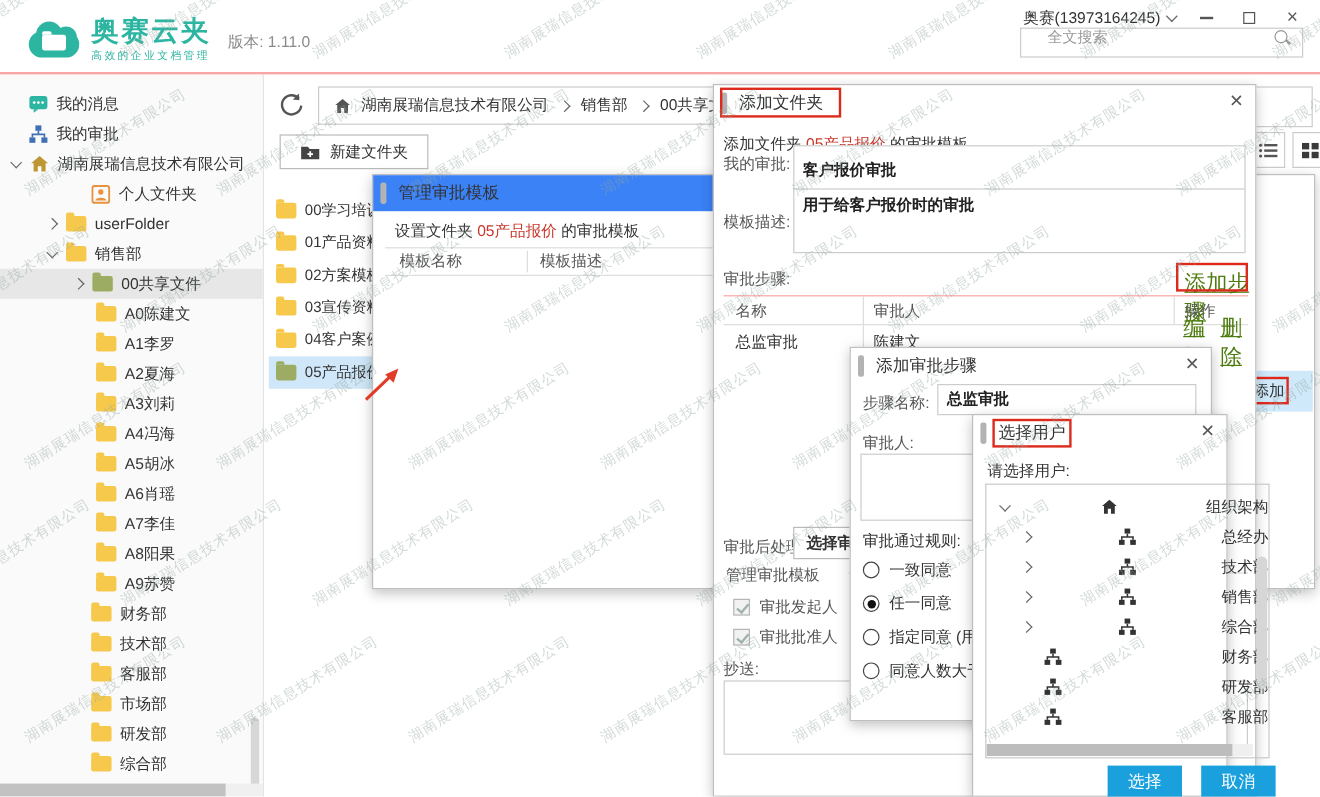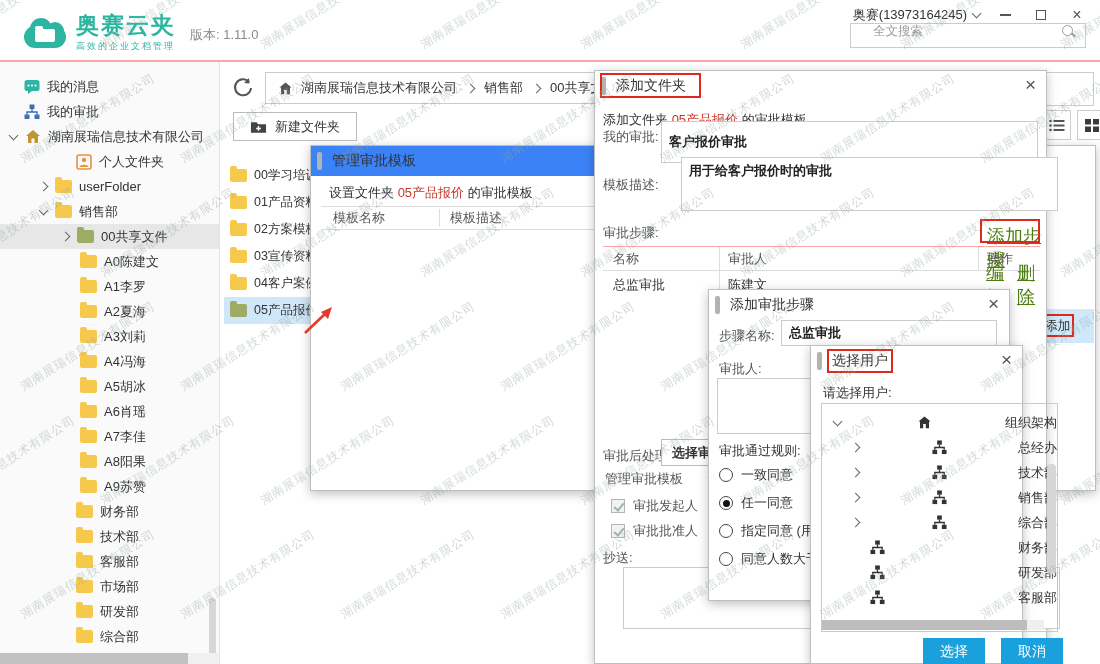--- a/index.html
+++ b/index.html
@@ -87,21 +87,21 @@
   .mng-sub { position:absolute; left:18px; top:38px; font-size:13px; color:#333; }
   .red-text { color:#c9362a; }
   .mng-thead { position:absolute; left:10px; top:60px; width:280px; height:24px; border-top:1px solid #ddd; border-bottom:1px solid #ddd; display:flex; align-items:center; font-size:13px; color:#555; }
   .mng-col1 { padding-left:12px; width:118px; }
   .mng-col2 { border-left:1px solid #ddd; padding-left:10px; flex:1; }
   .mng-add-btn { position:absolute; left:710px; top:163px; width:73px; height:34px; background:#cfe9fa; display:flex; align-items:center; justify-content:center; font-size:13px; color:#333; overflow:hidden; }
 
   .dlg-add { left:594px; top:70px; width:453px; height:594px; z-index:10; }
   .fld-label { position:absolute; font-size:13px; color:#555; }
   .inputbox { position:absolute; border:1px solid #ccc; background:#fff; font-size:13px; font-weight:bold; color:#222; font-family:inherit; padding:4px 7px; outline:none; }
-  textarea.inputbox { resize:none;margin-left:20px; }
+  textarea.inputbox { resize:none; }
   .link { color:#4d7c0f; font-size:18px; cursor:default;text-decoration:underline; }
   .steps-table { position:absolute; left:8px; top:175px; width:437px; }
   .steps-head { display:flex; height:25px; align-items:center; border-top:1px solid #fca5a5; border-bottom:1px solid #ddd; font-size:13px; color:#555; }
   .steps-row { display:flex; height:27px; align-items:center; font-size:13px; color:#333; }
   .st-c1 { width:116px; padding-left:10px; } 
   .st-c2 { flex:1; padding-left:8px; border-left:1px solid #ddd; align-self:stretch; display:flex; align-items:center; }
   .st-c3 { width:62px; padding-left:8px; border-left:1px solid #ddd; align-self:stretch; display:flex; align-items:center; gap:8px; }
   .group-line { position:absolute; left:8px; width:437px; border-top:1px solid #ddd; }
   .checkline { position:absolute; display:flex; align-items:center; gap:8px; font-size:13px; color:#555; }
   .cbx { width:14px; height:14px; border:1px solid #b5b5b5; background:#f2f2f2; position:relative; }

